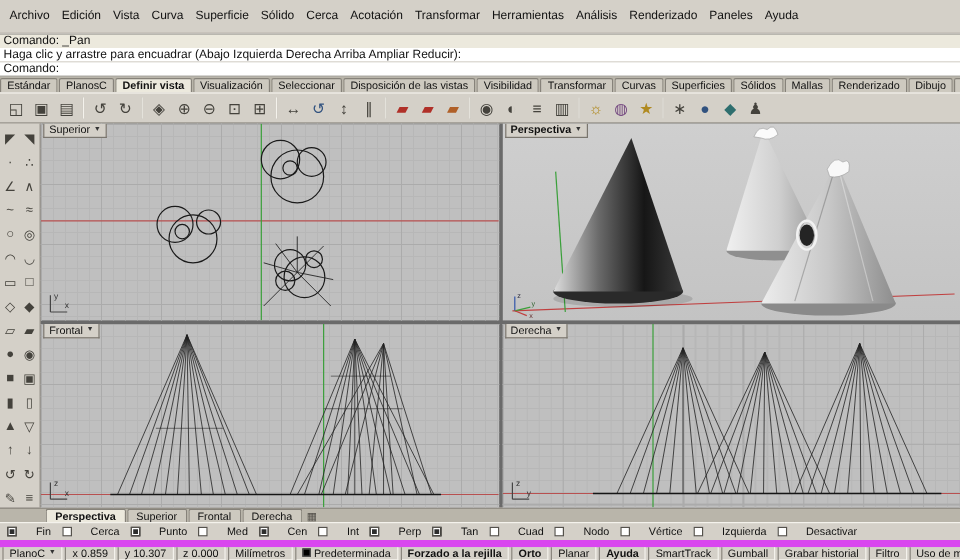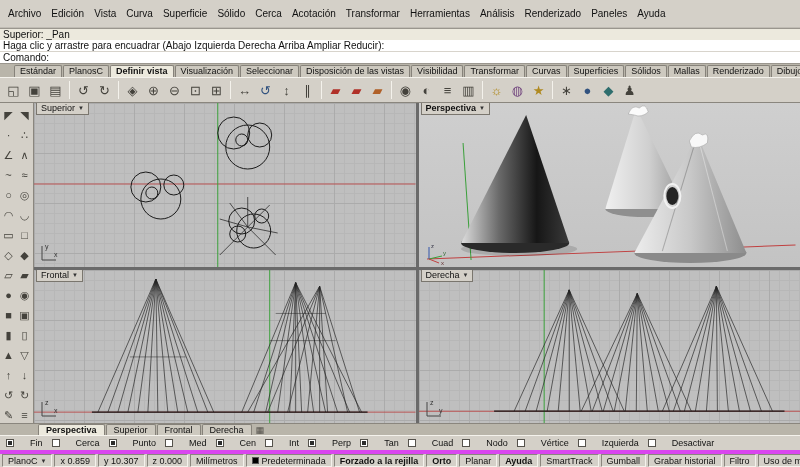--- a/index.html
+++ b/index.html
@@ -11,21 +11,21 @@
   .menubar { height:28px; display:flex; align-items:center; background:#d4d0c8; font-size:10px; padding-left:3px; border-bottom:1px solid #c0bcb4; }
   .menu-item { padding:0 5px; white-space:nowrap; cursor:default; }
 
   
   .cmdarea { border-top:1px solid #9a968e; border-bottom:1px solid #9a968e; background:#fff; }
   .cmdline { height:11px; font-size:10px; line-height:11px; padding-left:3px; white-space:nowrap; overflow:hidden; }
   .cmdline.hist1 { background:#ece9dd; }
   .cmdline.prompt { height:12px; line-height:12px; border-top:1px solid #d8d4cc; }
 
   
-  .tabstrip { height:13px; background:#b9b5aa; display:flex; align-items:flex-end; padding-left:14px; overflow:hidden;text-align:right; }
+  .tabstrip { height:13px; background:#b9b5aa; display:flex; align-items:flex-end; padding-left:0; overflow:hidden;text-align:right; }
   .gtab { font-size:9px; line-height:11px; padding:0 5px; background:#cdc9bf; border:1px solid #86827a; border-bottom:none; margin-right:1px; white-space:nowrap; border-radius:2px 2px 0 0; }
   .gtab.active { background:#ece9dd; font-weight:bold; }
 
   
   .toolbar { height:26px; background:#d4d0c8; border-top:1px solid #f4f2ec; border-bottom:1px solid #8a867e; display:flex; align-items:center; padding:0 3px; overflow:hidden; }
   .ticon { width:21px; height:21px; display:flex; align-items:center; justify-content:center; font-size:13px; color:#44423c; border:1px solid transparent; }
   .tsep { width:1px; height:18px; background:#9a968e; border-right:1px solid #f4f2ec; margin:0 3px; }
   .c-red { color:#b03028; } .c-blue { color:#31527f; } .c-gold { color:#b08a20; }
   .c-purple { color:#73477f; } .c-teal { color:#2e6e6e; } .c-orange { color:#b06028; }
 
@@ -54,21 +54,21 @@
   .vptab.active { background:#ece9dd; font-weight:bold; }
   .vptab-new { font-size:9px; padding:0 3px; color:#55524c; }
 
   
   .osnap { height:15px; background:#d4d0c8; border-top:1px solid #f4f2ec; display:flex; align-items:center; padding-left:6px; gap:9px; font-size:9px; overflow:hidden; }
   .chk { display:flex; align-items:center; gap:16px; white-space:nowrap; }
   .box { width:8px; height:8px; border:1px solid #55524c; background:#fff; }
   .box.on { background:#2d2d2d; box-shadow:inset 0 0 0 1px #fff; }
 
   
-  .statusbar { height:17px; background:#d4d0c8; border-top:4px solid #d946ef; display:flex; align-items:center; padding:0 2px; font-size:9px; overflow:hidden; }
+  .statusbar { height:17px; background:#d4d0c8; border-top:6px solid #d946ef; display:flex; align-items:flex-end; padding:0 2px; font-size:9px; overflow:hidden; }
   .seg { height:13px; display:flex; align-items:center; white-space:nowrap; padding:0 5px; margin-right:2px; border:1px solid; border-color:#8a867e #f4f2ec #f4f2ec #8a867e; background:#d4d0c8; }
   .seg.bold { font-weight:bold; }
   .swatch { width:7px; height:7px; background:#000; display:inline-block; margin-right:3px; border:1px solid #555; }
   .caret-s { font-size:6px; margin-left:3px; color:#333; }
 </style>
 </head>
 <body>
 
 <div class="root">
 
@@ -83,21 +83,21 @@
     <span class="menu-item">Acotación</span>
     <span class="menu-item">Transformar</span>
     <span class="menu-item">Herramientas</span>
     <span class="menu-item">Análisis</span>
     <span class="menu-item">Renderizado</span>
     <span class="menu-item">Paneles</span>
     <span class="menu-item">Ayuda</span>
   </div>
 
   <div class="cmdarea">
-    <div class="cmdline hist1">Superior: _Pan</div>
+    <div class="cmdline hist1">Comando: _Pan</div>
     <div class="cmdline">Haga clic y arrastre para encuadrar (Abajo  Izquierda  Derecha  Arriba  Ampliar  Reducir):</div>
     <div class="cmdline prompt">Comando:</div>
   </div>
 
   <div class="tabstrip">
     <span class="gtab">Estándar</span>
     <span class="gtab">PlanosC</span>
     <span class="gtab active">Definir vista</span>
     <span class="gtab">Visualización</span>
     <span class="gtab">Seleccionar</span>

